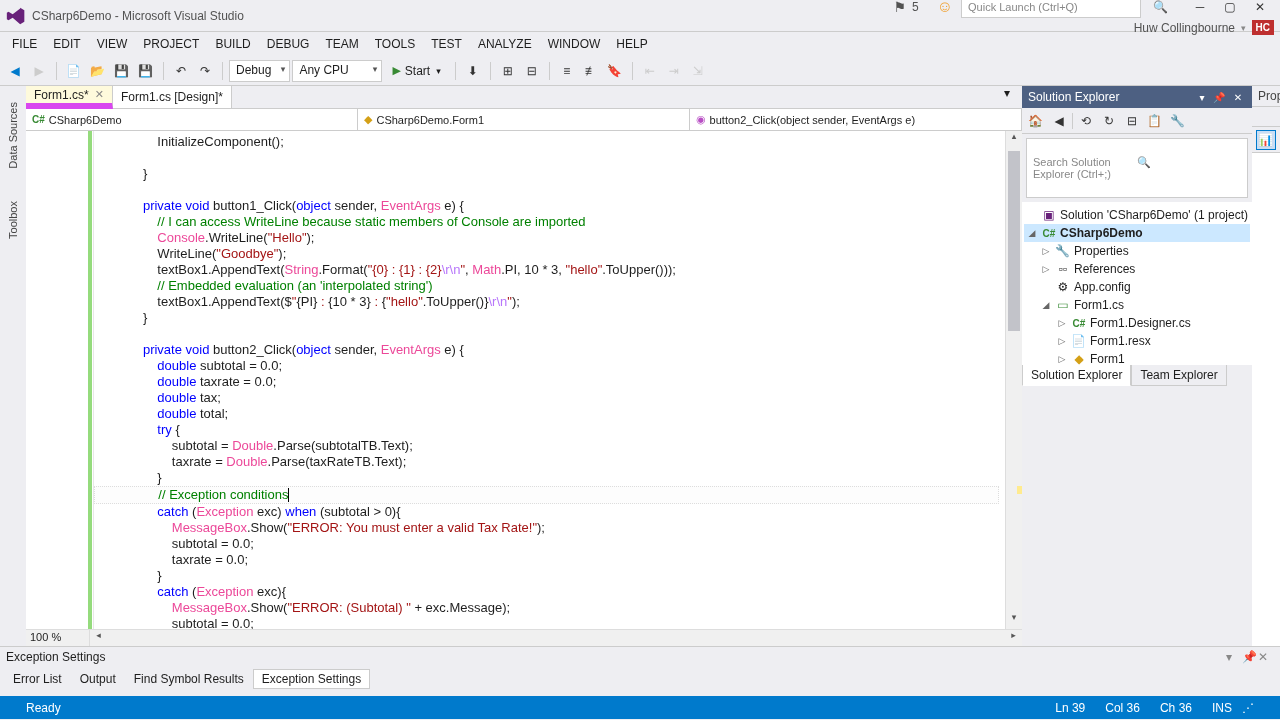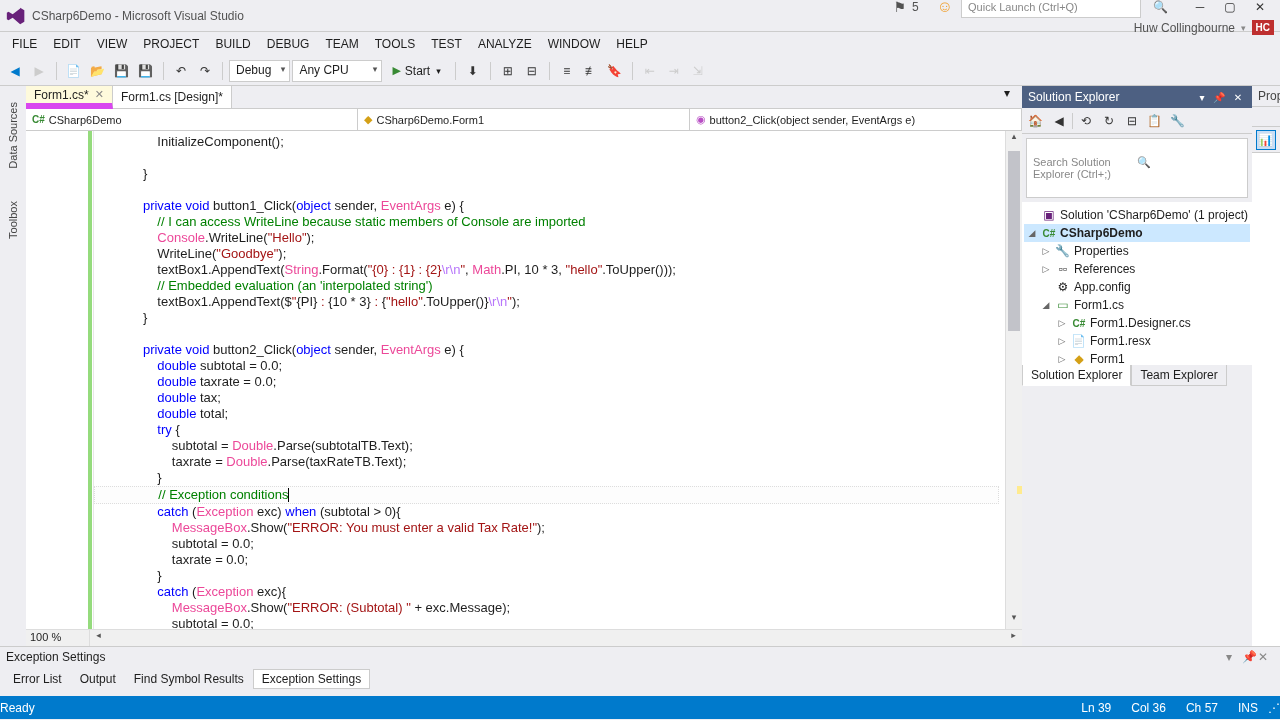--- a/index.html
+++ b/index.html
@@ -109,21 +109,21 @@
 
 
 .bottom-dock { height: 50px; border-top: 1px solid #ccc; }
 .dock-header { background: #eeeef2; padding: 3px 6px; font-size: 12px; display: flex; align-items: center; }
 .dock-header .hdr-title { flex: 1; }
 .dock-tabs { display: flex; padding: 2px 4px; gap: 0; }
 .dock-tab { padding: 2px 8px; font-size: 12px; background: #eeeef2; border: 1px solid transparent; }
 .dock-tab.active { background: #fff; border: 1px solid #ccc; }
 
 
-.statusbar { height: 23px; background: #007acc; color: #fff; display: flex; align-items: center; padding: 0 0; font-size: 12px; }
+.statusbar { height: 23px; background: #007acc; color: #fff; display: flex; align-items: center; padding: 0 26px; font-size: 12px; }
 .statusbar .status-text { flex: 1; }
 .statusbar .status-item { margin-left: 20px; }
 .statusbar .resize-grip { margin-left: 10px; }
 .cs-icon { color: #388a34; font-weight: bold; font-size: 10px; }
 </style>
 </head>
 <body>
 
 <div class="titlebar">
   <svg class="vs-logo" viewBox="0 0 24 24">
@@ -391,16 +391,16 @@
     <div class="dock-tab">Output</div>
     <div class="dock-tab">Find Symbol Results</div>
     <div class="dock-tab active">Exception Settings</div>
   </div>
 </div>
 
 <div class="statusbar">
   <span class="status-text">Ready</span>
   <span class="status-item">Ln 39</span>
   <span class="status-item">Col 36</span>
-  <span class="status-item">Ch 57</span>
+  <span class="status-item">Ch 36</span>
   <span class="status-item">INS</span>
   <span class="resize-grip">⋰</span>
 </div>
 
 </body></html>

